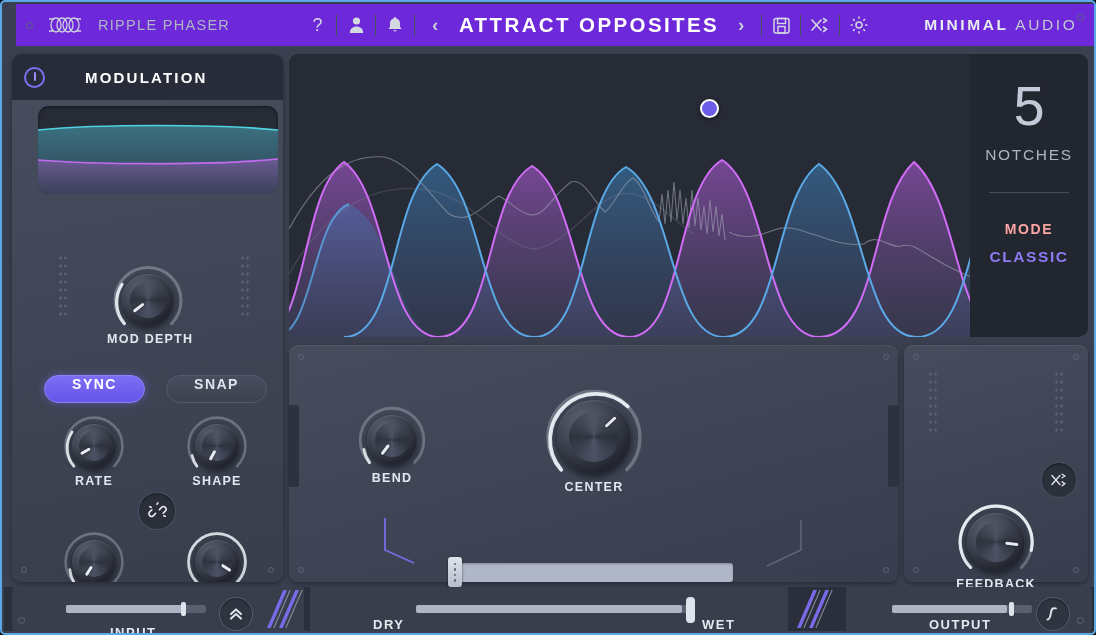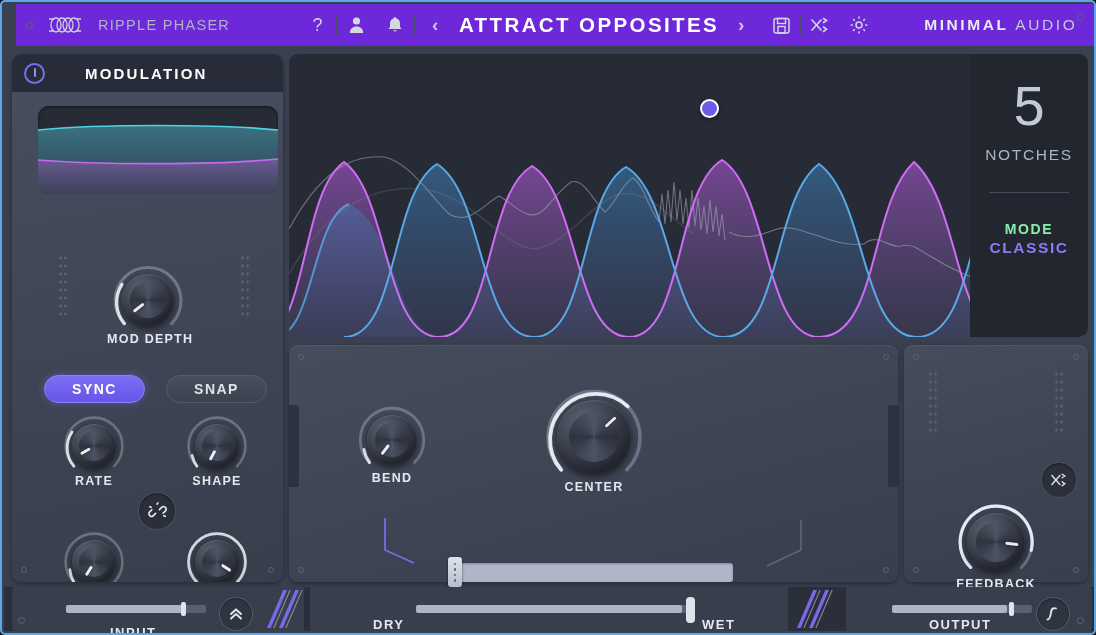--- a/index.html
+++ b/index.html
@@ -69,21 +69,21 @@
     border: 1px solid #5c6375;
   }
 
   
   #mod-panel {
     left: 8px; top: 8px; width: 271px; height: 528px;
     background: linear-gradient(170deg,#474e5e 0%,#3e4453 60%,#383e4c 100%);
     border-radius: 9px; overflow: hidden;
   }
   #mod-header {
-    position:absolute; left:0; top:0; width: 271px; height: 38px;
+    position:absolute; left:0; top:0; width: 271px; height: 46px;
     background: #272c38;
     display: flex; align-items: center;
   }
   .power-btn {
     width: 21px; height: 21px; border-radius: 50%;
     border: 2px solid #7c6ef0; margin-left: 12px;
     display:flex; align-items:center; justify-content:center; cursor:pointer;
   }
   .power-btn::after {
     content:''; width:2px; height:9px; background:#9a8ef5; border-radius:1px;
@@ -122,21 +122,21 @@
     box-shadow: 0 0 2px rgba(0,0,0,.6);
   }
   .knob-label {
     color:#e3e7ee; font-size: 12.5px; letter-spacing: 1.25px;
     font-weight: 600; margin-top: 6px; white-space:nowrap;
   }
   .knob-arc { position:absolute; left:0; top:0; pointer-events:none; }
 
   .pill {
     position:absolute; border-radius: 14px; display:flex;
-    align-items:center; justify-content:center; cursor:pointer;
+    align-items:flex-start; justify-content:center; cursor:pointer;
     font-size: 14px; letter-spacing: 1.5px; font-weight: 600;
   }
   .pill.on {
     background: linear-gradient(180deg,#7d6ef5,#6655e8);
     color:#fff; box-shadow: 0 0 9px rgba(120,100,245,.5);
     border: 1px solid #8e80f8;
   }
   .pill.off {
     background: linear-gradient(180deg,#474e5e,#3c424f);
     color:#dfe3ea; border:1px solid #545b6c;
@@ -168,22 +168,22 @@
     display:flex; flex-direction:column; align-items:center;
   }
   #notch-value {
     color:#c3c9d6; font-size: 56px; font-weight: 400; margin-top: 24px;
     line-height: 1;
   }
   #notch-label {
     color:#aeb5c2; font-size: 15.5px; letter-spacing: 1.7px; margin-top: 12px;
   }
   .notch-divider { width: 80px; height:1px; background:#464c5b; margin-top: 28px; }
-  #mode-label { color:#86efac; font-size: 14px; letter-spacing:1.6px; font-weight:600; margin-top: 28px;}
-  #mode-value { color:#8b7bf5; font-size: 15.5px; letter-spacing:1.6px; font-weight:600; margin-top: 2px;}
+  #mode-label { color:#fca5a5; font-size: 14px; letter-spacing:1.6px; font-weight:600; margin-top: 28px;}
+  #mode-value { color:#8b7bf5; font-size: 15.5px; letter-spacing:1.6px; font-weight:600; margin-top: 11px;}
 
   
   #main-panel { left: 285px; top: 299px; width: 609px; height: 237px; }
   #right-panel { left: 900px; top: 299px; width: 184px; height: 237px; }
 
   .side-notch {
     position:absolute; width: 11px; height: 82px;
     background:#2d323e; border-radius: 3px;
   }
   #modbal-slider {

